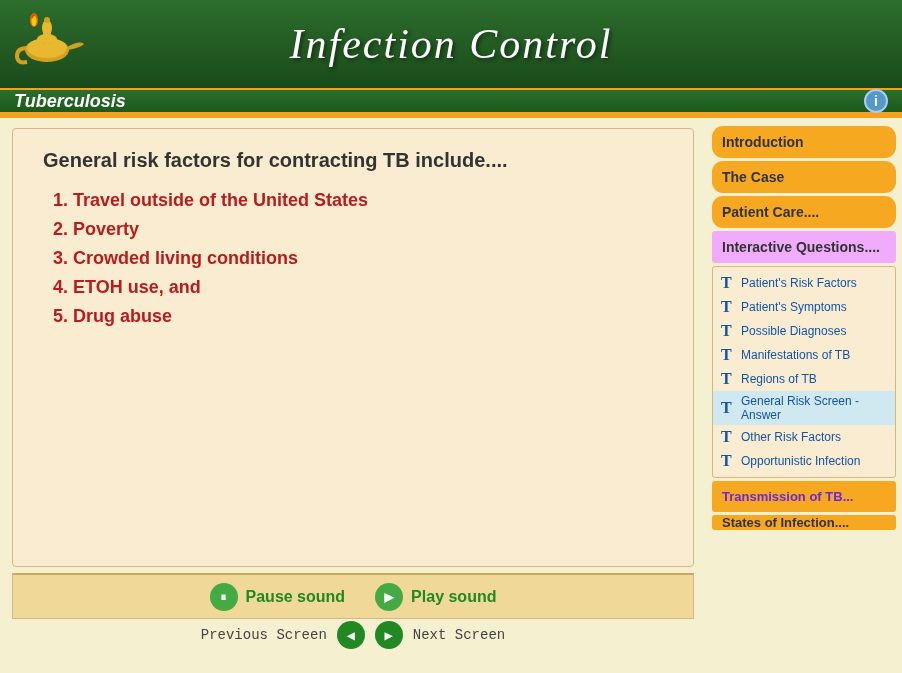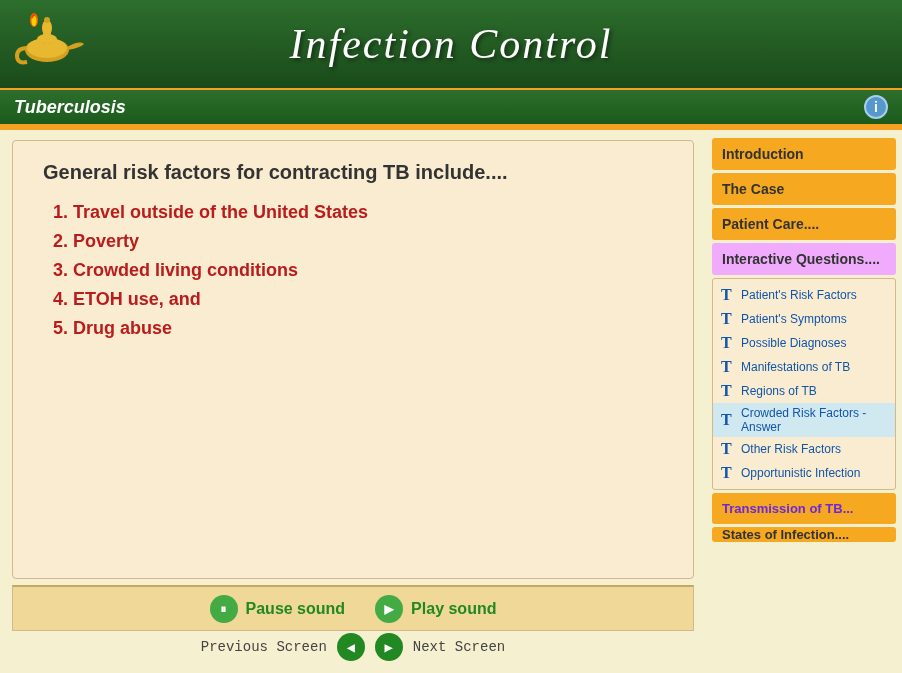--- a/index.html
+++ b/index.html
@@ -33,21 +33,21 @@
       font-style: italic;
       font-size: 42px;
       color: white;
       text-shadow: 2px 2px 4px rgba(0,0,0,0.5);
       letter-spacing: 2px;
     }
 
     
     .subheader {
       background: linear-gradient(to bottom, #2d6e2d, #1a5a1a);
-      height: 36px;
+      height: 24px;
       display: flex;
       align-items: center;
       justify-content: space-between;
       padding: 0 14px;
       border-top: 2px solid #f5a020;
     }
     .subheader-title {
       font-style: italic;
       font-size: 18px;
       font-weight: bold;
@@ -193,21 +193,21 @@
       padding: 8px 6px 8px 6px;
       display: flex;
       flex-direction: column;
       gap: 3px;
       overflow-y: auto;
     }
 
     .sidebar-btn {
       background: #f5a820;
       border: none;
-      border-radius: 3px;
+      border-radius: 11px;
       padding: 8px 10px;
       font-size: 14px;
       font-weight: bold;
       color: #333;
       text-align: left;
       cursor: pointer;
       width: 100%;
     }
 
     .sidebar-section {
@@ -369,21 +369,21 @@
         <div class="sidebar-sub-item">
           <span class="t-icon">T</span>
           <span>Manifestations of TB</span>
         </div>
         <div class="sidebar-sub-item">
           <span class="t-icon">T</span>
           <span>Regions of TB</span>
         </div>
         <div class="sidebar-sub-item active-item">
           <span class="t-icon">T</span>
-          <span>Crowded Risk Factors - Answer</span>
+          <span>General Risk Screen - Answer</span>
         </div>
         <div class="sidebar-sub-item">
           <span class="t-icon">T</span>
           <span>Other Risk Factors</span>
         </div>
         <div class="sidebar-sub-item">
           <span class="t-icon">T</span>
           <span>Opportunistic Infection</span>
         </div>
       </div>

